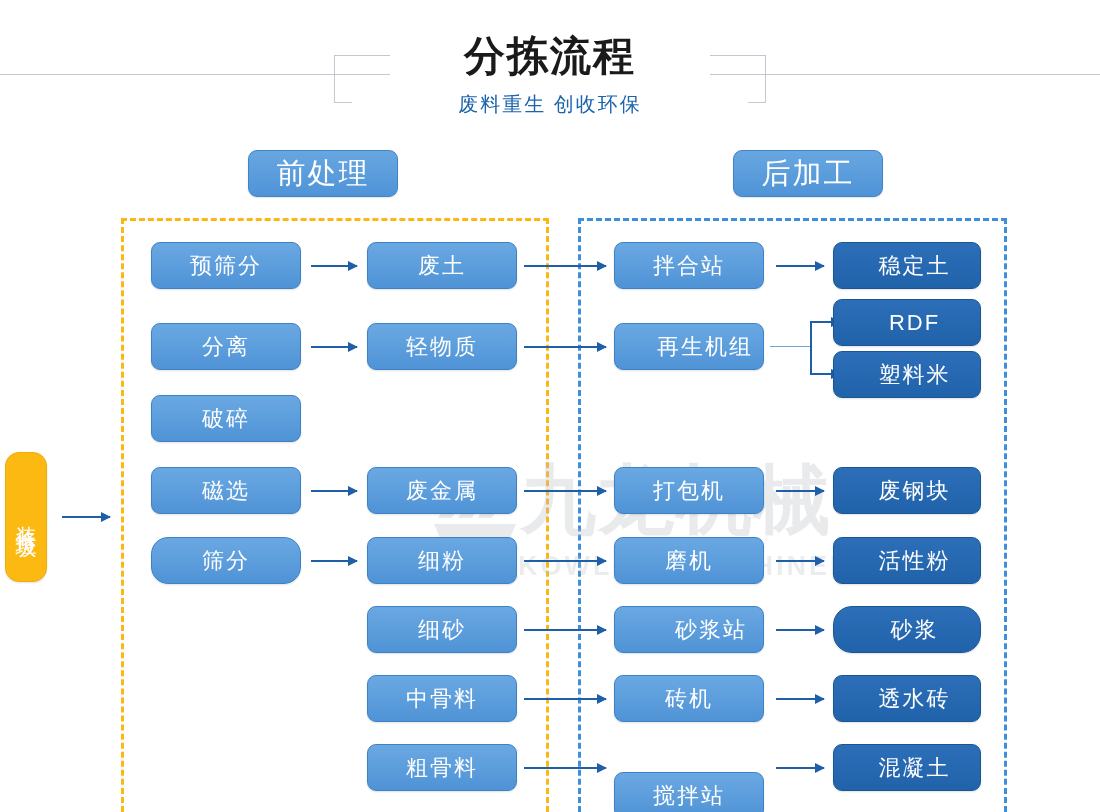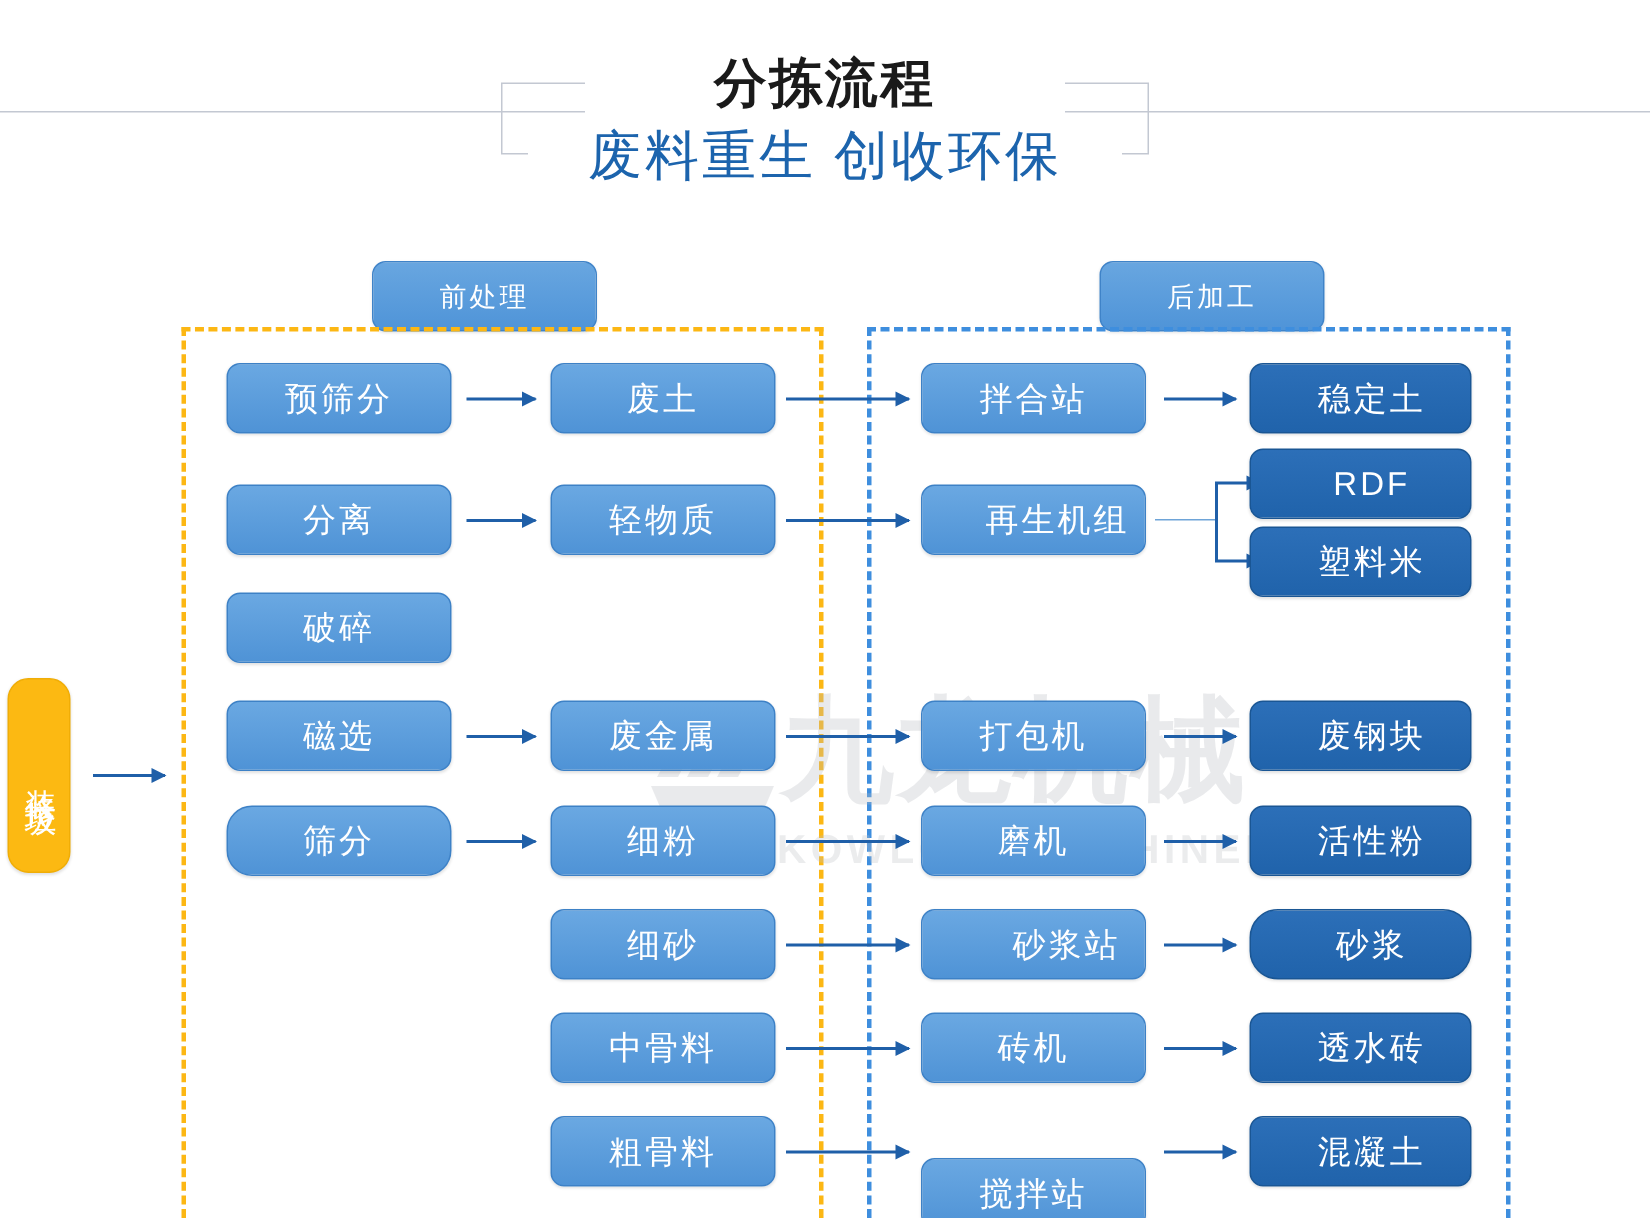--- a/index.html
+++ b/index.html
@@ -16,45 +16,44 @@
     position: absolute; left: 0; top: 74px; width: 1100px; height: 1px;
     background: #c3c8d2;
   }
   .hdr-box {
     position: absolute; left: 334px; top: 55px; width: 432px; height: 48px;
     border: 1px solid #c3c8d2;
   }
   .hdr-title {
     position: absolute; left: 0; top: 36px; width: 1100px;
     text-align: center;
-    font-size: 35px; font-weight: bold; color: #1a1a1a;
+    font-size: 41px; font-weight: bold; color: #1a1a1a;
     letter-spacing: 2px; line-height: 40px;
     background: #fff; padding: 0 0; 
   }
   .hdr-title-wrap{
     position:absolute; left:390px; top:36px; width:320px; height:40px;
     background:#fff; text-align:center;
   }
   .hdr-sub-wrap{
     position:absolute; left:352px; top:84px; width:396px; height:40px;
     background:#fff; text-align:center;
   }
   .hdr-sub {
-    font-size: 36px; color: #1c64ad; letter-spacing: 2px; line-height: 40px;
+    font-size: 20px; color: #1c64ad; letter-spacing: 2px; line-height: 40px;
   }
 
   
   .pill {
     position: absolute; height: 47px; border-radius: 9px;
     background: linear-gradient(180deg,#68a6e0 0%,#4f94d8 100%);
     border: 1px solid #3f83c8;
-    color: #fff; font-size: 18px; letter-spacing: 2px;
+    color: #fff; font-size: 29px; letter-spacing: 2px;
     display: flex; align-items: center; justify-content: center;
     box-shadow: 0 1px 2px rgba(0,0,0,.10);
-    margin-top: 24px;
   }
   #pill-pre  { left: 248px; top: 150px; width: 150px; }
   #pill-post { left: 733px; top: 150px; width: 150px; }
 
   
   .zone { position: absolute; }
   #zone-pre  { left: 121px; top: 218px; width: 428px; height: 594px;
                border: 3px dashed #fcb714; border-bottom: none; }
   #zone-post { left: 578px; top: 218px; width: 429px; height: 594px;
                border: 3px dashed #3e8ede; border-bottom: none; }

